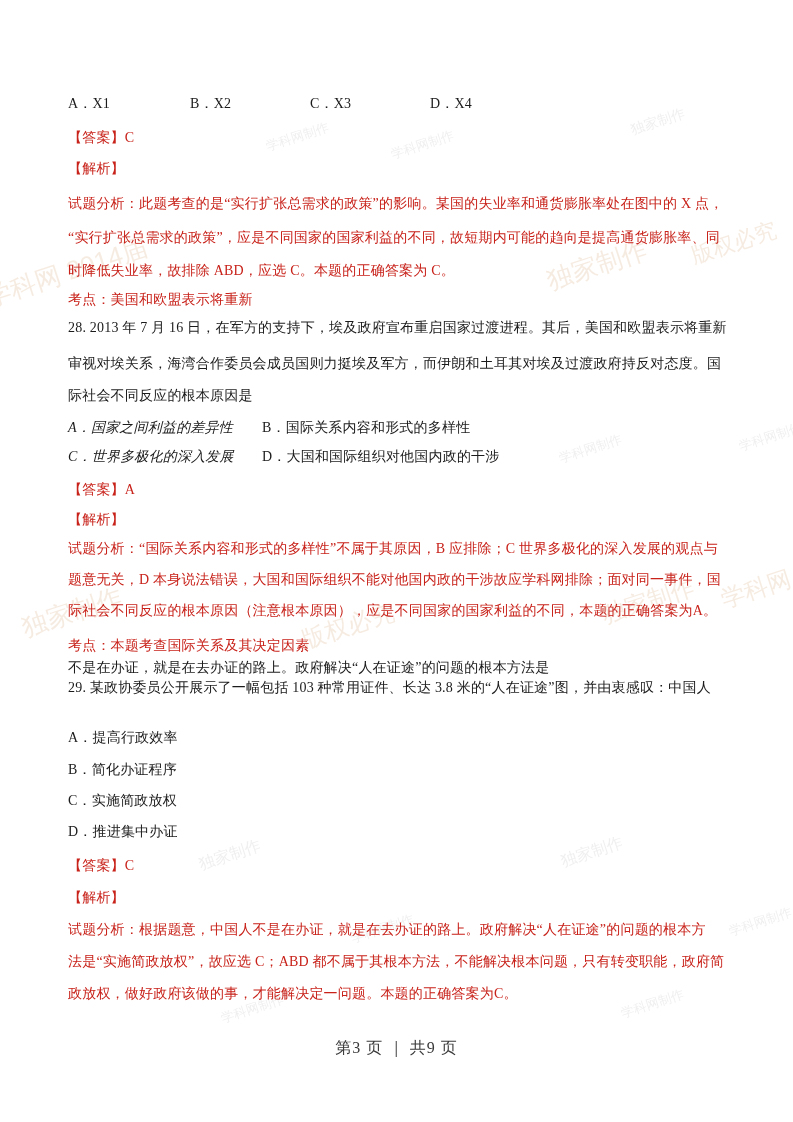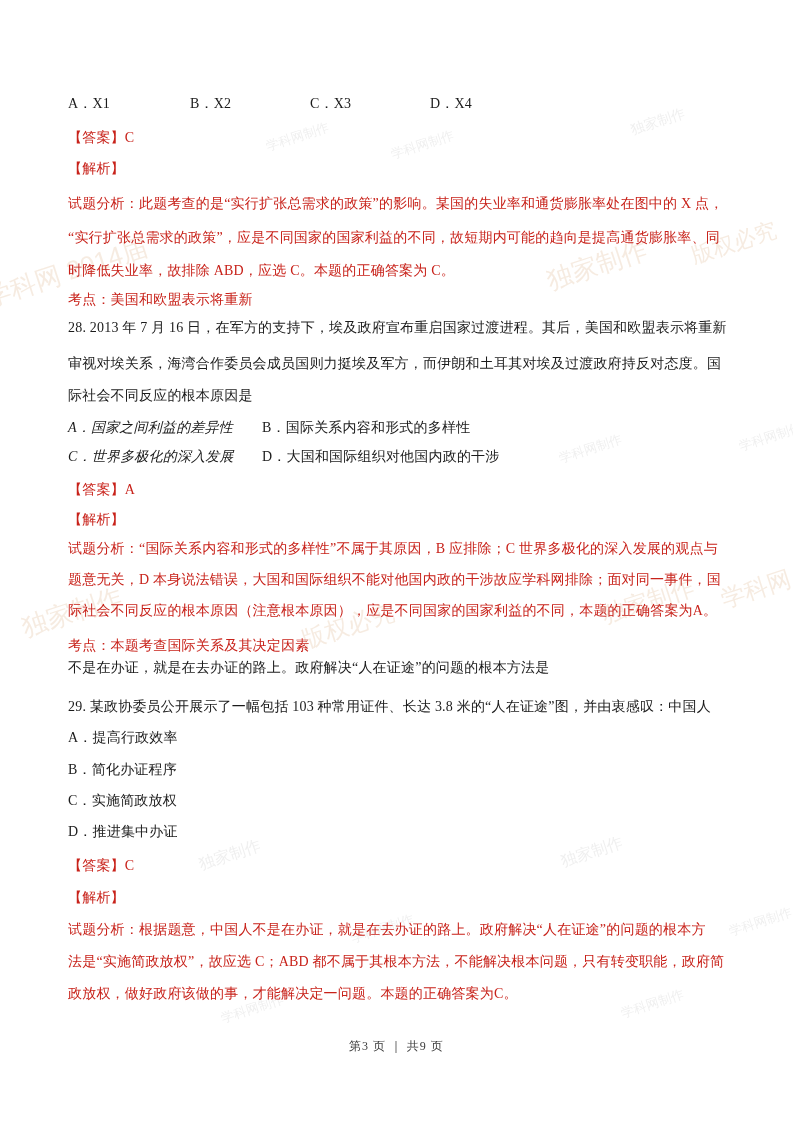--- a/index.html
+++ b/index.html
@@ -7,21 +7,21 @@
     width:793px;height:1122px;background:#ffffff;position:relative;overflow:hidden;
     font-family:"Liberation Serif","DejaVu Serif",serif;
     color:#1b1b1b;font-size:14px;
   }
   .line{position:absolute;left:68px;white-space:nowrap;letter-spacing:0.2px;line-height:1.2;}
   .red{color:#c8221a;text-align:right;}
   .opt{display:inline-block;}
   .ow-a{width:122px;} .ow-b{width:120px;} .ow-c{width:120px;}
   .ow-28{width:194px;font-style:italic;}
   .footer{position:absolute;top:1038px;left:0;right:0;text-align:center;
-          font-size:12px;color:#3a3a3a;letter-spacing:1px;}
+          font-size:16px;color:#3a3a3a;letter-spacing:1px;}
   
   .wm{position:absolute;transform:rotate(-18deg);pointer-events:none;white-space:nowrap;
       font-family:"Liberation Sans","DejaVu Sans",sans-serif;}
   .wm.warm{color:#c98a4b;opacity:0.16;}
   .wm.gray{color:#8a8a8a;opacity:0.13;}
   .wm0{left:-18px;top:255px;font-size:26px;}
   .wm1{left:545px;top:248px;font-size:26px;}
   .wm2{left:690px;top:228px;font-size:22px;}
   .wm3{left:718px;top:560px;font-size:24px;}
   .wm4{left:20px;top:595px;font-size:26px;}
@@ -88,21 +88,21 @@
   </div>
   <div class="line red" style="top:482px">
     <span>【答案】</span><span>A</span>
   </div>
   <div class="line red" style="top:512px">【解析】</div>
   <div class="line red" style="top:541px">试题分析：“国际关系内容和形式的多样性”不属于其原因，B 应排除；C 世界多极化的深入发展的观点与</div>
   <div class="line red" style="top:572px">题意无关，D 本身说法错误，大国和国际组织不能对他国内政的干涉故应学科网排除；面对同一事件，国</div>
   <div class="line red" style="top:603px">际社会不同反应的根本原因（注意根本原因），应是不同国家的国家利益的不同，本题的正确答案为A。</div>
   <div class="line red" style="top:638px">考点：本题考查国际关系及其决定因素</div>
 
-  <div class="line" style="top:699px">29. 某政协委员公开展示了一幅包括 103 种常用证件、长达 3.8 米的“人在证途”图，并由衷感叹：中国人</div>
+  <div class="line" style="top:680px">29. 某政协委员公开展示了一幅包括 103 种常用证件、长达 3.8 米的“人在证途”图，并由衷感叹：中国人</div>
   <div class="line" style="top:660px">不是在办证，就是在去办证的路上。政府解决“人在证途”的问题的根本方法是</div>
   <div class="line" style="top:730px">A．提高行政效率</div>
   <div class="line" style="top:762px">B．简化办证程序</div>
   <div class="line" style="top:793px">C．实施简政放权</div>
   <div class="line" style="top:824px">D．推进集中办证</div>
   <div class="line red" style="top:858px">
     <span>【答案】</span><span>C</span>
   </div>
   <div class="line red" style="top:890px">【解析】</div>
   <div class="line red" style="top:922px">试题分析：根据题意，中国人不是在办证，就是在去办证的路上。政府解决“人在证途”的问题的根本方</div>

